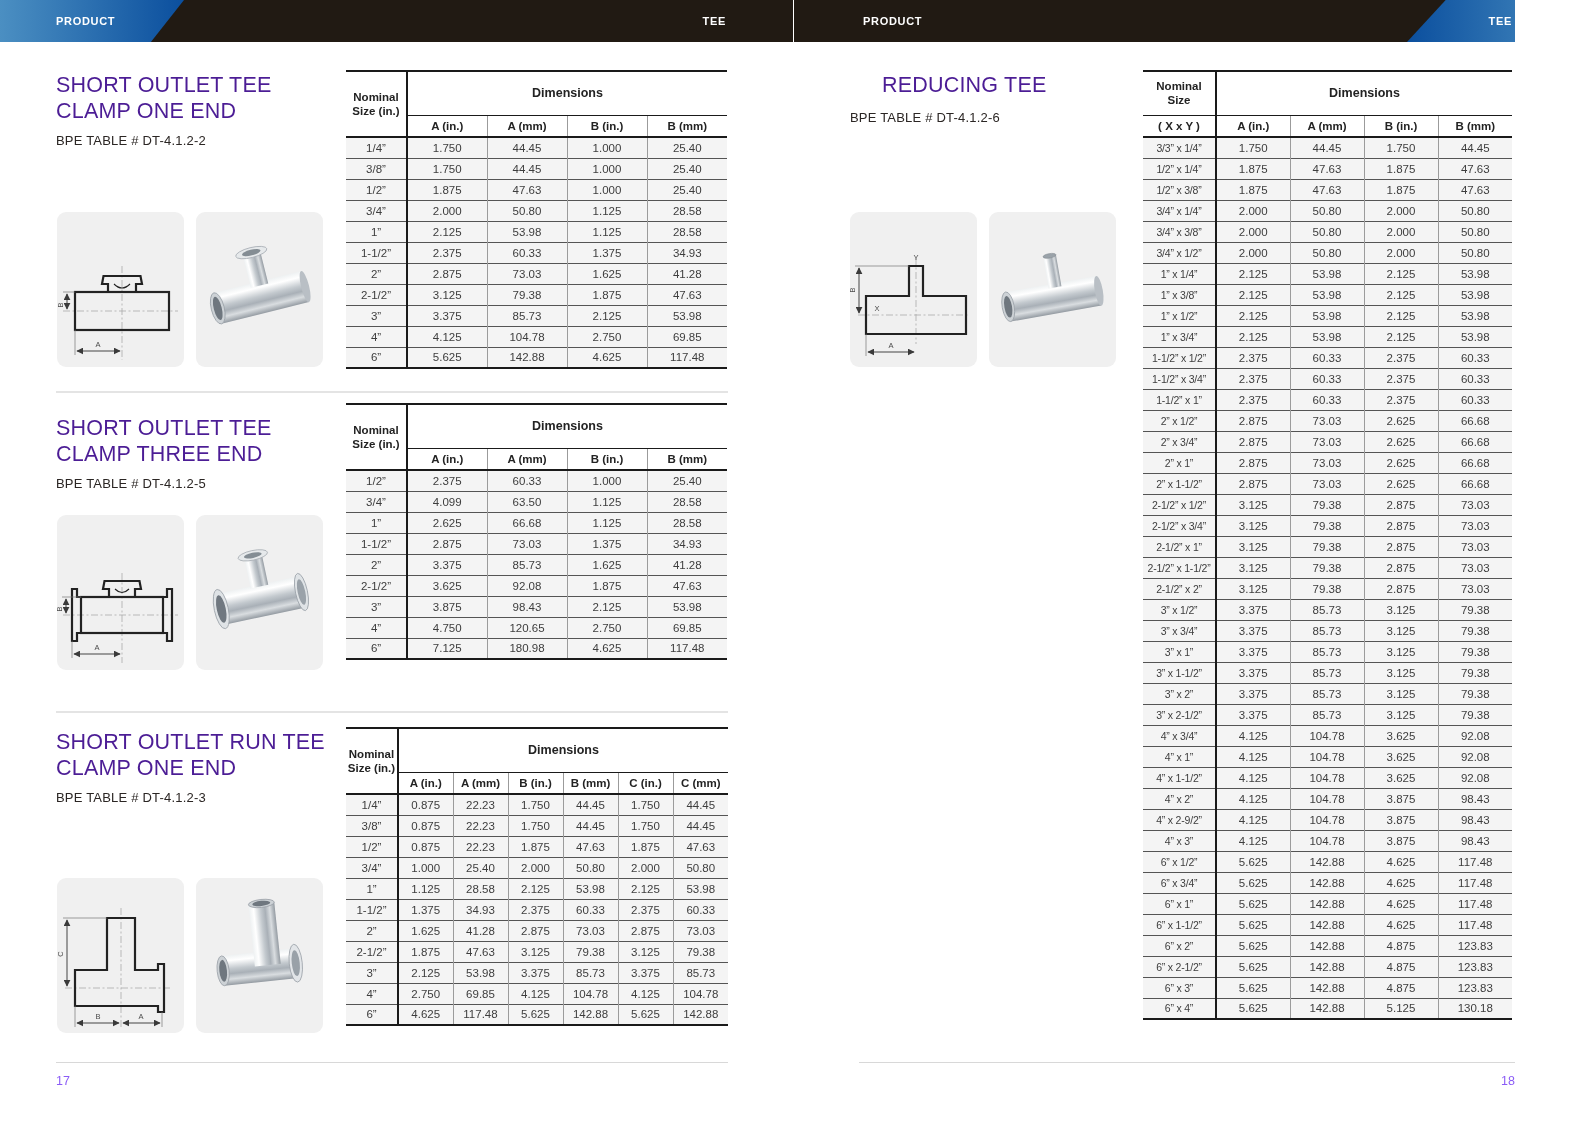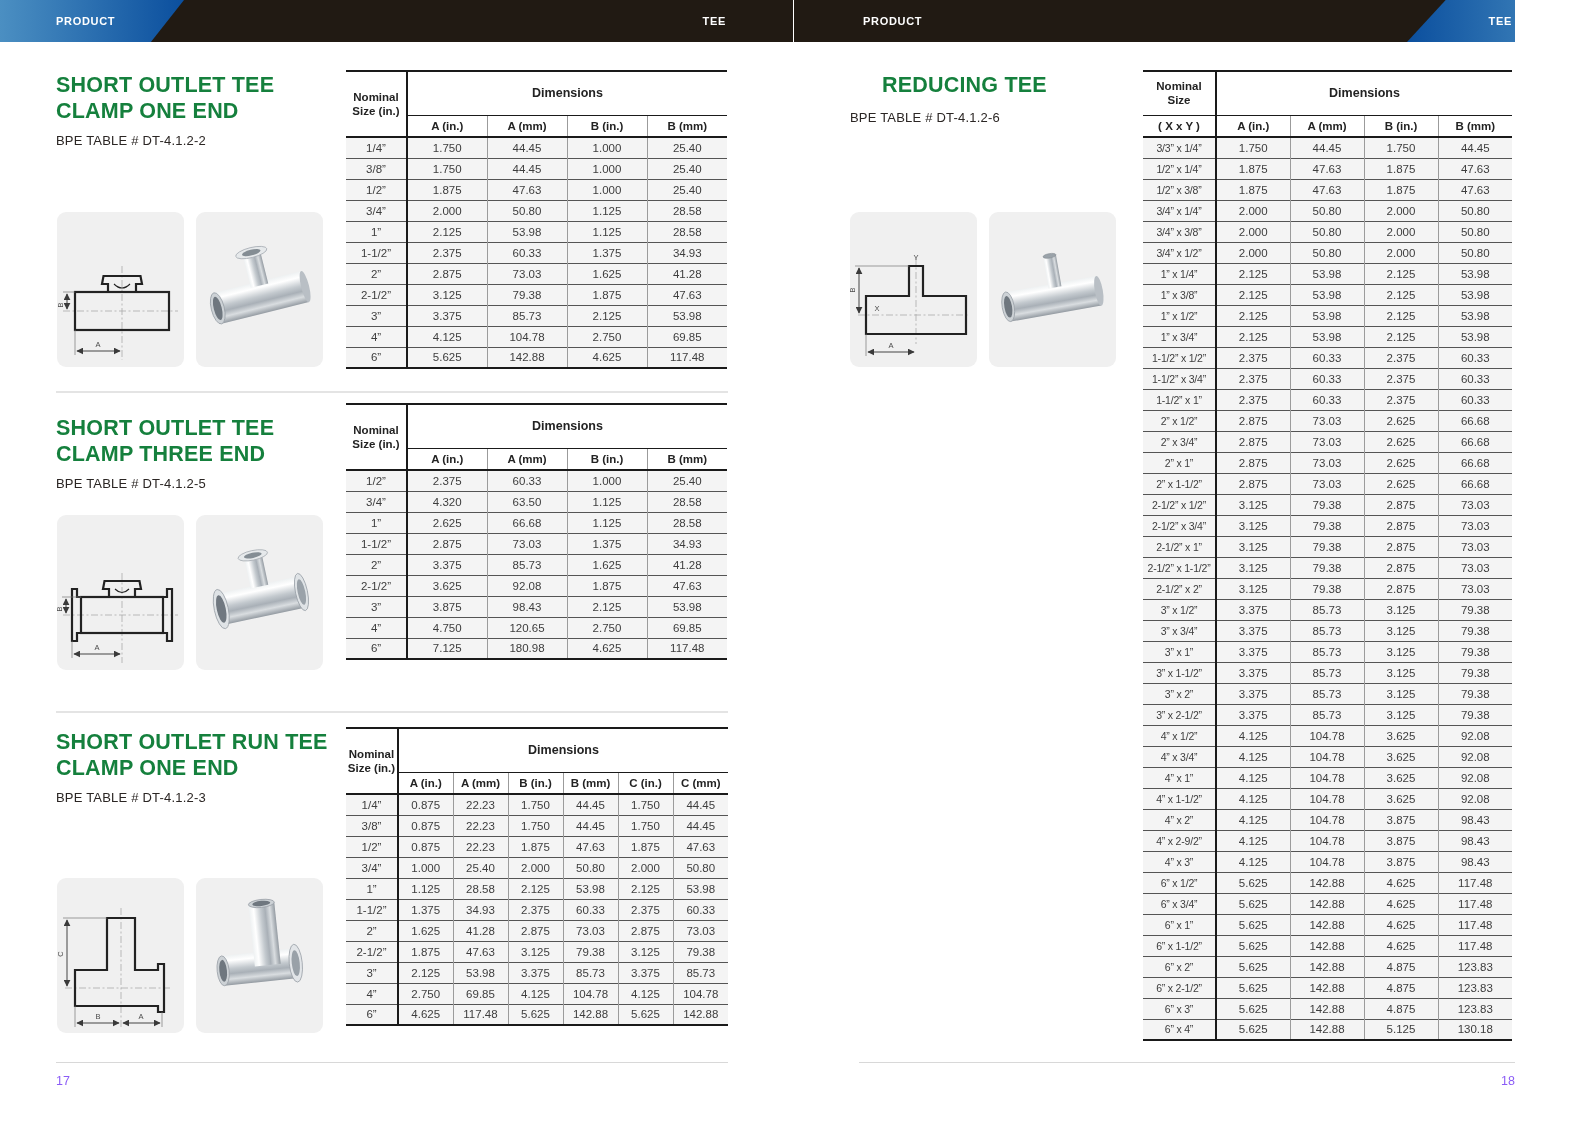--- a/index.html
+++ b/index.html
@@ -14,21 +14,21 @@
   .header-blue { position:absolute; top:0; height:42px; }
   .page-left .header-blue { left:0; width:184px;
     background:linear-gradient(90deg, var(--accent_blue_light,#4b8fc2), var(--accent_blue_dark,#0b4f9e));
     clip-path:polygon(0 0, 100% 0, 82% 100%, 0 100%); }
   .page-right .header-blue { right:0; width:180px;
     background:linear-gradient(90deg, var(--accent_blue_dark,#0b4f9e), var(--accent_blue_light,#4b8fc2));
     clip-path:polygon(21.5% 0, 100% 0, 100% 100%, 0 100%); }
   .header-label { position:absolute; top:15px; color:#fff; font-size:11px; font-weight:bold; letter-spacing:0.7px; }
 
   
-  .section-title { position:absolute; font-size:21.5px; font-weight:700; color:#15803d;
+  .section-title { position:absolute; font-size:21.5px; font-weight:400; color:#4c1d95;
     line-height:26px; white-space:pre-line; letter-spacing:0.2px; }
   .section-subtitle { position:absolute; font-size:13px; color:#2b2624; letter-spacing:0.2px; }
 
   
   .img-box { position:absolute; width:127px; height:155px; background:#f0f0f0; border-radius:9px; overflow:hidden; }
   .img-box svg { display:block; width:127px; height:155px; }
 
   
   .section-divider { position:absolute; height:2px; background:#e4e4e4; }
   .footer-rule { position:absolute; height:1px; background:#d8d8d8; }
@@ -287,21 +287,21 @@
         <tbody>
           <tr>
             <td class="nominal-cell">1/2”</td>
             <td class="data-cell">2.375</td>
             <td class="data-cell">60.33</td>
             <td class="data-cell">1.000</td>
             <td class="data-cell">25.40</td>
           </tr>
           <tr>
             <td class="nominal-cell">3/4”</td>
-            <td class="data-cell">4.320</td>
+            <td class="data-cell">4.099</td>
             <td class="data-cell">63.50</td>
             <td class="data-cell">1.125</td>
             <td class="data-cell">28.58</td>
           </tr>
           <tr>
             <td class="nominal-cell">1”</td>
             <td class="data-cell">2.625</td>
             <td class="data-cell">66.68</td>
             <td class="data-cell">1.125</td>
             <td class="data-cell">28.58</td>
@@ -763,27 +763,20 @@
             <td class="data-cell">79.38</td>
           </tr>
           <tr>
             <td class="nominal-cell">3” x 2-1/2”</td>
             <td class="data-cell">3.375</td>
             <td class="data-cell">85.73</td>
             <td class="data-cell">3.125</td>
             <td class="data-cell">79.38</td>
           </tr>
           <tr>
-            <td class="nominal-cell">4” x 1/2”</td>
-            <td class="data-cell">4.125</td>
-            <td class="data-cell">104.78</td>
-            <td class="data-cell">3.625</td>
-            <td class="data-cell">92.08</td>
-          </tr>
-          <tr>
             <td class="nominal-cell">4” x 3/4”</td>
             <td class="data-cell">4.125</td>
             <td class="data-cell">104.78</td>
             <td class="data-cell">3.625</td>
             <td class="data-cell">92.08</td>
           </tr>
           <tr>
             <td class="nominal-cell">4” x 1”</td>
             <td class="data-cell">4.125</td>
             <td class="data-cell">104.78</td>

